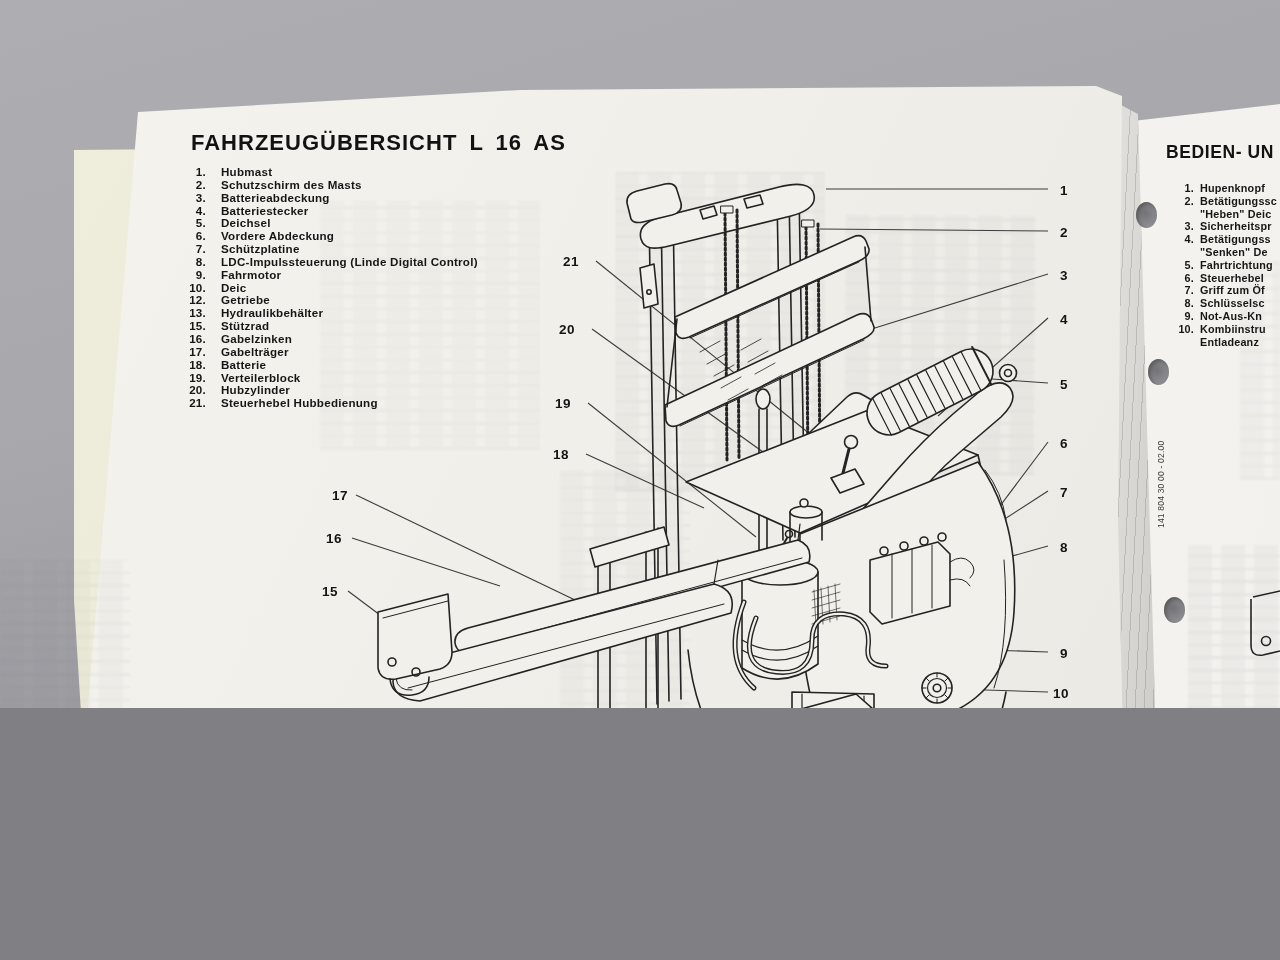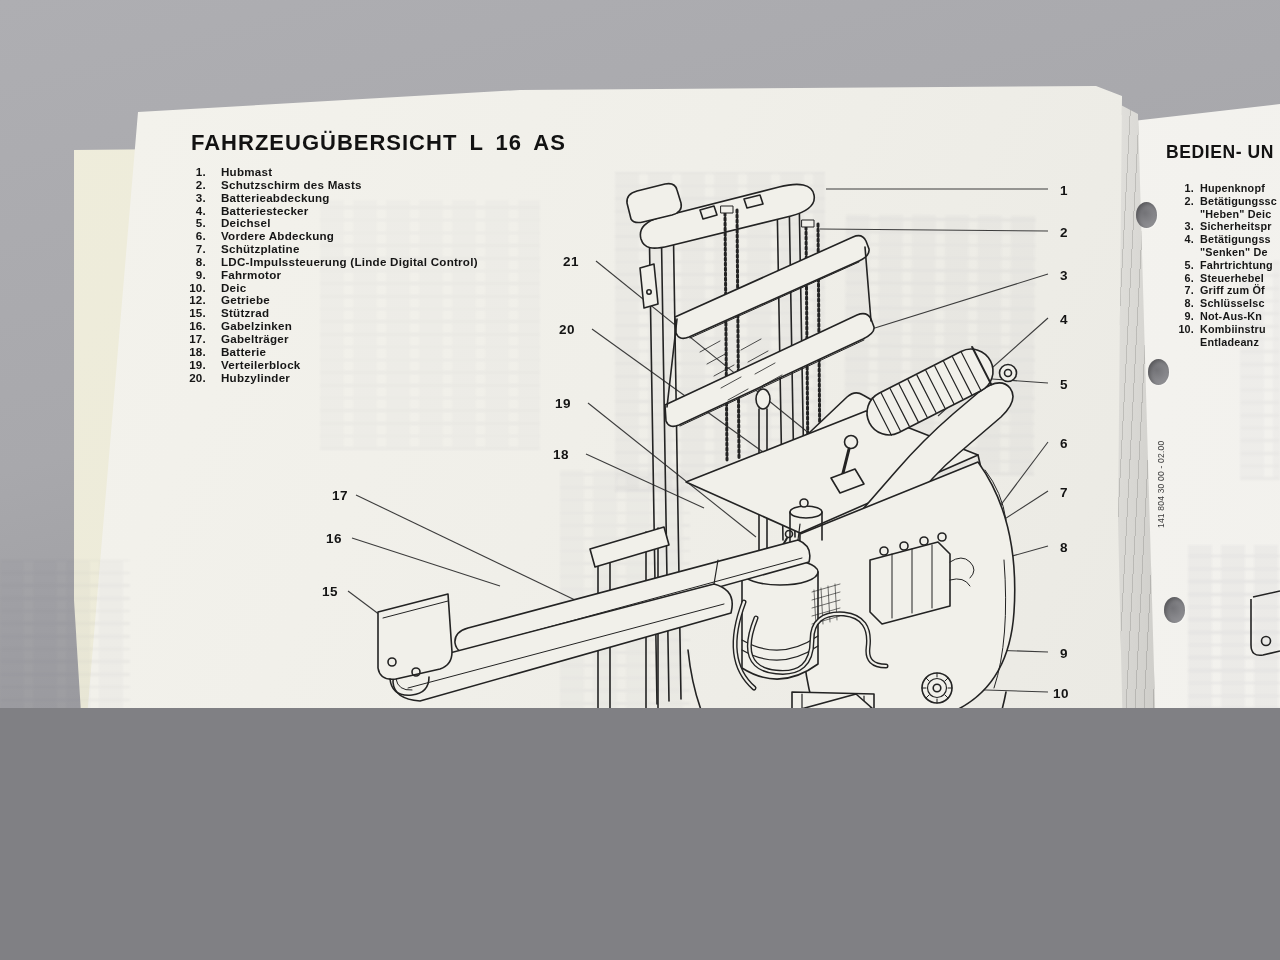--- a/index.html
+++ b/index.html
@@ -135,20 +135,24 @@
         <span class="pnum">10.</span>
         <span class="plabel">Deic</span>
       </div>
 
 
       <div class="prow">
         <span class="pnum">12.</span>
         <span class="plabel">Getriebe</span>
       </div>
 
+      <div class="prow">
+        <span class="pnum">13.</span>
+        <span class="plabel">Hydraulikbehälter</span>
+      </div>
 
 
       <div class="prow">
         <span class="pnum">15.</span>
         <span class="plabel">Stützrad</span>
       </div>
 
       <div class="prow">
         <span class="pnum">16.</span>
         <span class="plabel">Gabelzinken</span>
@@ -167,20 +171,24 @@
       <div class="prow">
         <span class="pnum">19.</span>
         <span class="plabel">Verteilerblock</span>
       </div>
 
       <div class="prow">
         <span class="pnum">20.</span>
         <span class="plabel">Hubzylinder</span>
       </div>
 
+      <div class="prow">
+        <span class="pnum">21.</span>
+        <span class="plabel">Steuerhebel Hubbedienung</span>
+      </div>
     </div>
 
   <div class="abs" id="pageno">10</div>
 
   <svg class="abs" id="diagram" width="1280" height="960" viewBox="0 0 1280 960">
 
     <g stroke="#3c3c3c" stroke-width="1.1" fill="none">
       <path d="M1048,189 L826,189"></path>
         <path d="M1048,231 L820,229"></path>
       <path d="M1048,274 L862,332"></path>

